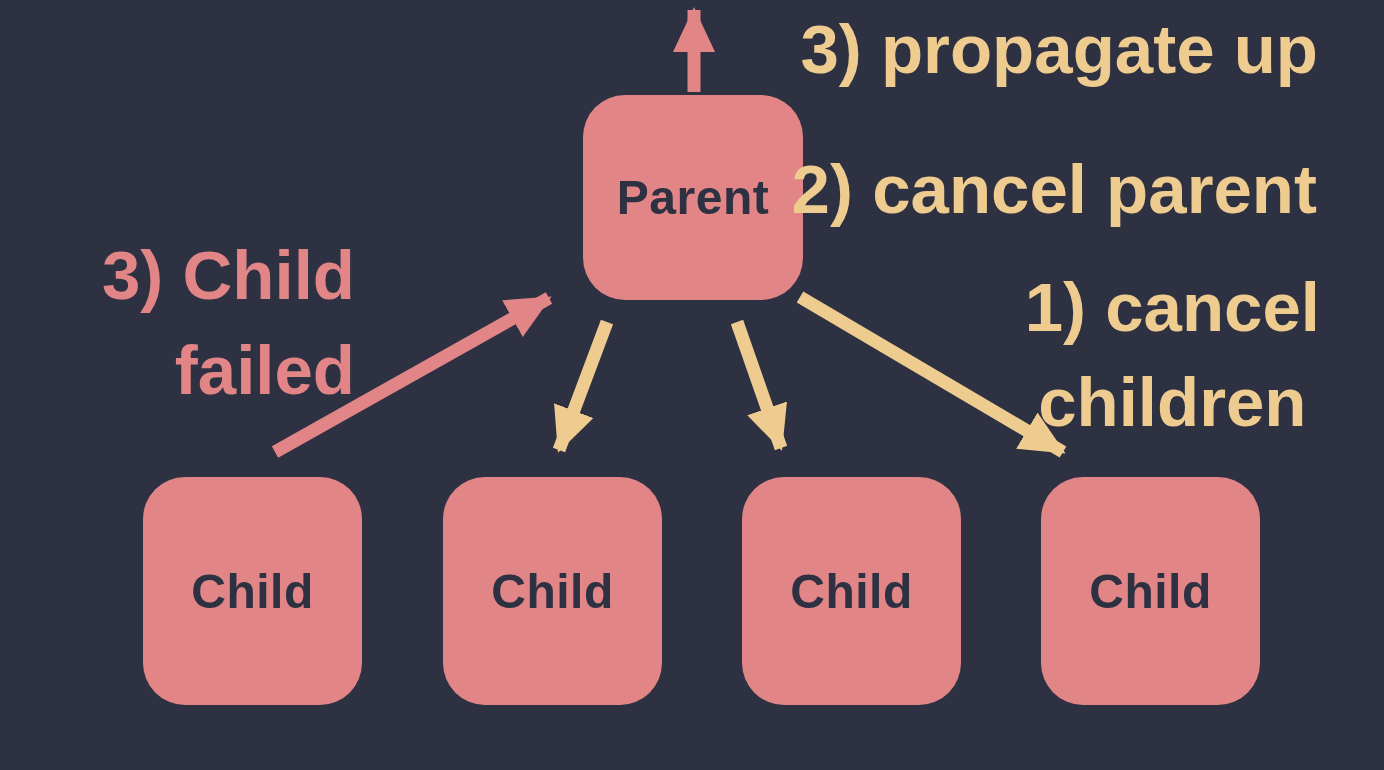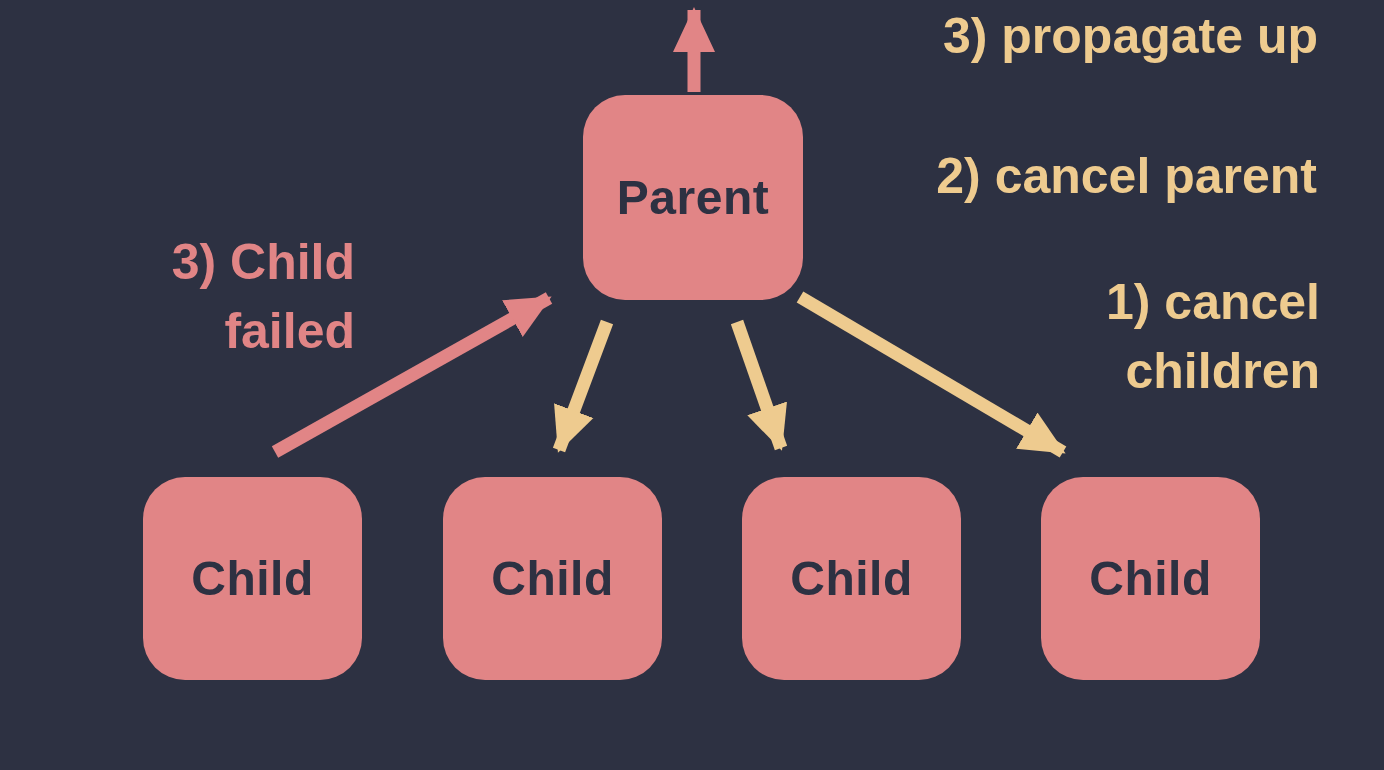--- a/index.html
+++ b/index.html
@@ -35,37 +35,37 @@
     border-radius: 42px;
     display: flex;
     align-items: center;
     justify-content: center;
     color: var(--ink);
     font-size: 48px;
     font-weight: 600;
     letter-spacing: 0.5px;
   }
   .node.parent { left: 583px; top: 95px;  width: 220px; height: 205px; }
-  .node.child  { top: 477px; width: 219px; height: 203px; }
+  .node.child  { top: 477px; width: 219px; height: 228px; }
   .node.child.c1 { left: 143px; }
   .node.child.c2 { left: 443px; }
   .node.child.c3 { left: 742px; }
   .node.child.c4 { left: 1041px; }
   .ann {
     position: absolute;
-    font-size: 50px;
+    font-size: 69px;
     font-weight: 600;
     line-height: 1.38;
     white-space: pre-line;
   }
   .ann.gold   { color: var(--gold); }
   .ann.salmon { color: var(--salmon); }
   .ann.step3 { right: 66px;  top: 2px;   text-align: right; }
   .ann.step2 { right: 67px;  top: 142px; text-align: center; }
-  .ann.step1 { right: 64px;  top: 268px; text-align: right; }
+  .ann.step1 { right: 64px;  top: 260px; text-align: center; }
   .ann.step0 { right: 1029px; top: 228px; text-align: right; }
 </style>
 </head>
 <body>
 
 <div class="canvas">
 
   <svg class="arrows" viewBox="0 0 1384 770" xmlns="http://www.w3.org/2000/svg">
     <defs>
       <marker id="ah-salmon" markerUnits="userSpaceOnUse" markerWidth="50" markerHeight="46" refX="42" refY="22" orient="auto">

